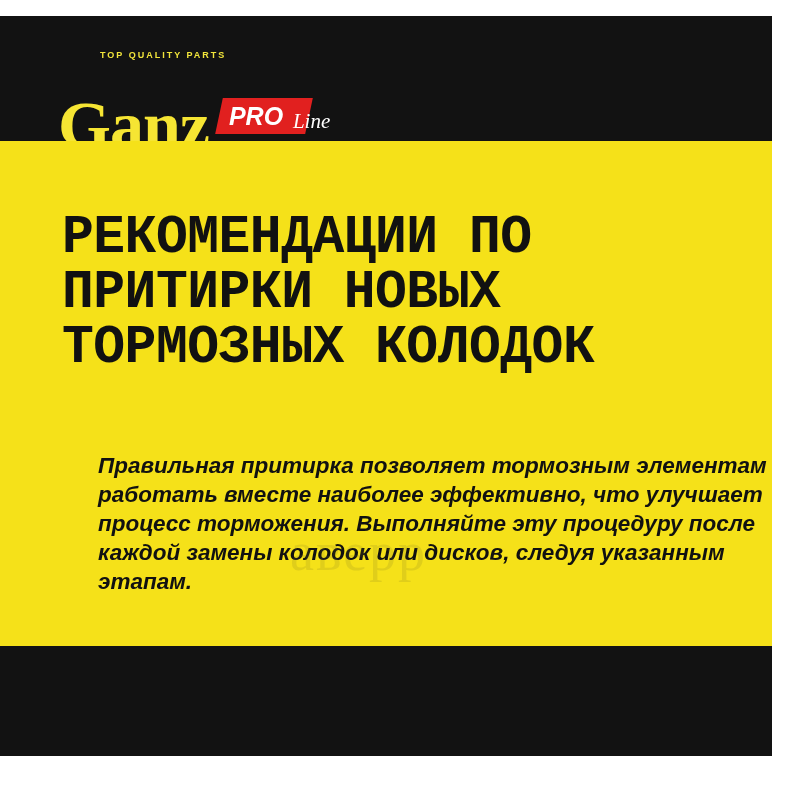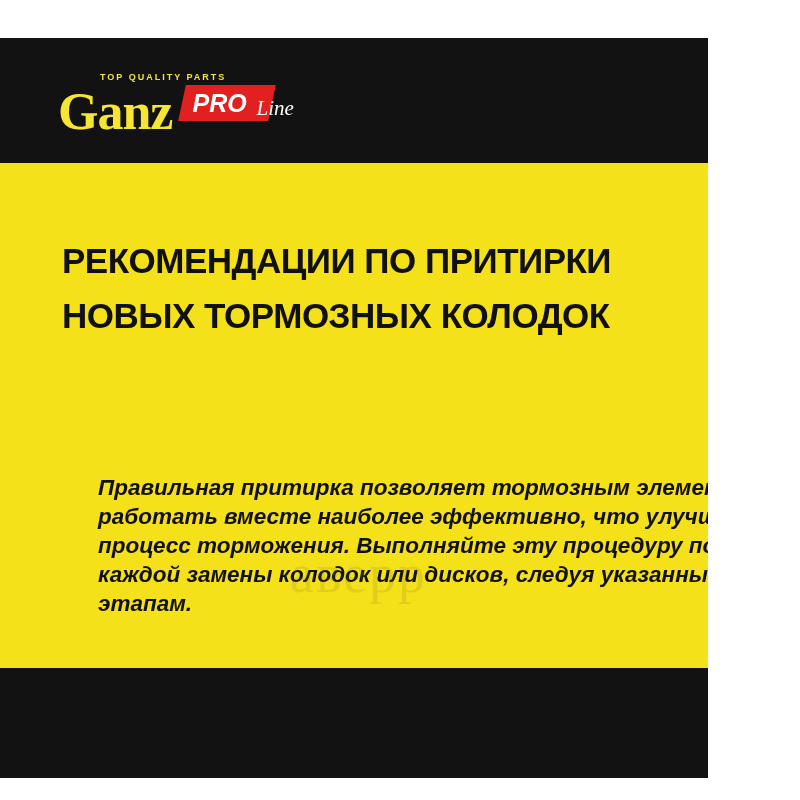--- a/index.html
+++ b/index.html
@@ -11,22 +11,22 @@
     width: 800px;
     height: 800px;
     position: relative;
     background: #ffffff;
     overflow: hidden;
     font-family: "DejaVu Sans", sans-serif;
   }
   .card {
     position: absolute;
     left: 0;
-    top: 38px;
-    width: 708px;
+    top: 16px;
+    width: 772px;
     height: 740px;
     background: #000000;
     overflow: hidden;
   }
   
   .logo-bar {
     position: absolute;
     left: 0;
     top: 0;
     width: 800px;
@@ -52,24 +52,25 @@
     font-family: "Liberation Sans", sans-serif;
     font-size: 9px;
     font-weight: bold;
     letter-spacing: 2.0px;
     line-height: 10px;
     white-space: nowrap;
   }
   .ganz {
     color: #f6e533;
     font-family: "Liberation Serif", serif;
-    font-size: 52px;
+    font-size: 68px;
     font-weight: bold;
     letter-spacing: -1px;
     line-height: 52px;
+    margin-top: 35px;
   }
   .proline {
     position: relative;
     margin-left: 10px;
     margin-bottom: 17px;
     width: 124px;
     height: 36px;
   }
   .pro-red {
     position: absolute;
@@ -111,23 +112,23 @@
     width: 800px;
     height: 505px;
     background: #f5e119;
   }
   .headline {
     position: absolute;
     left: 62px;
     top: 70px;
     width: 690px;
     color: #111111;
-    font-family: Liberation Sans, sans-serif;
+    font-family: Liberation Mono, monospace;
     font-weight: bold;
-    font-size: 35px;
+    font-size: 53px;
     line-height: 55px;
     letter-spacing: -0.5px;
     text-transform: uppercase;
   }
   .body-text {
     position: absolute;
     left: 62px;
     top: 310px;
     width: 690px;
     color: #111111;

